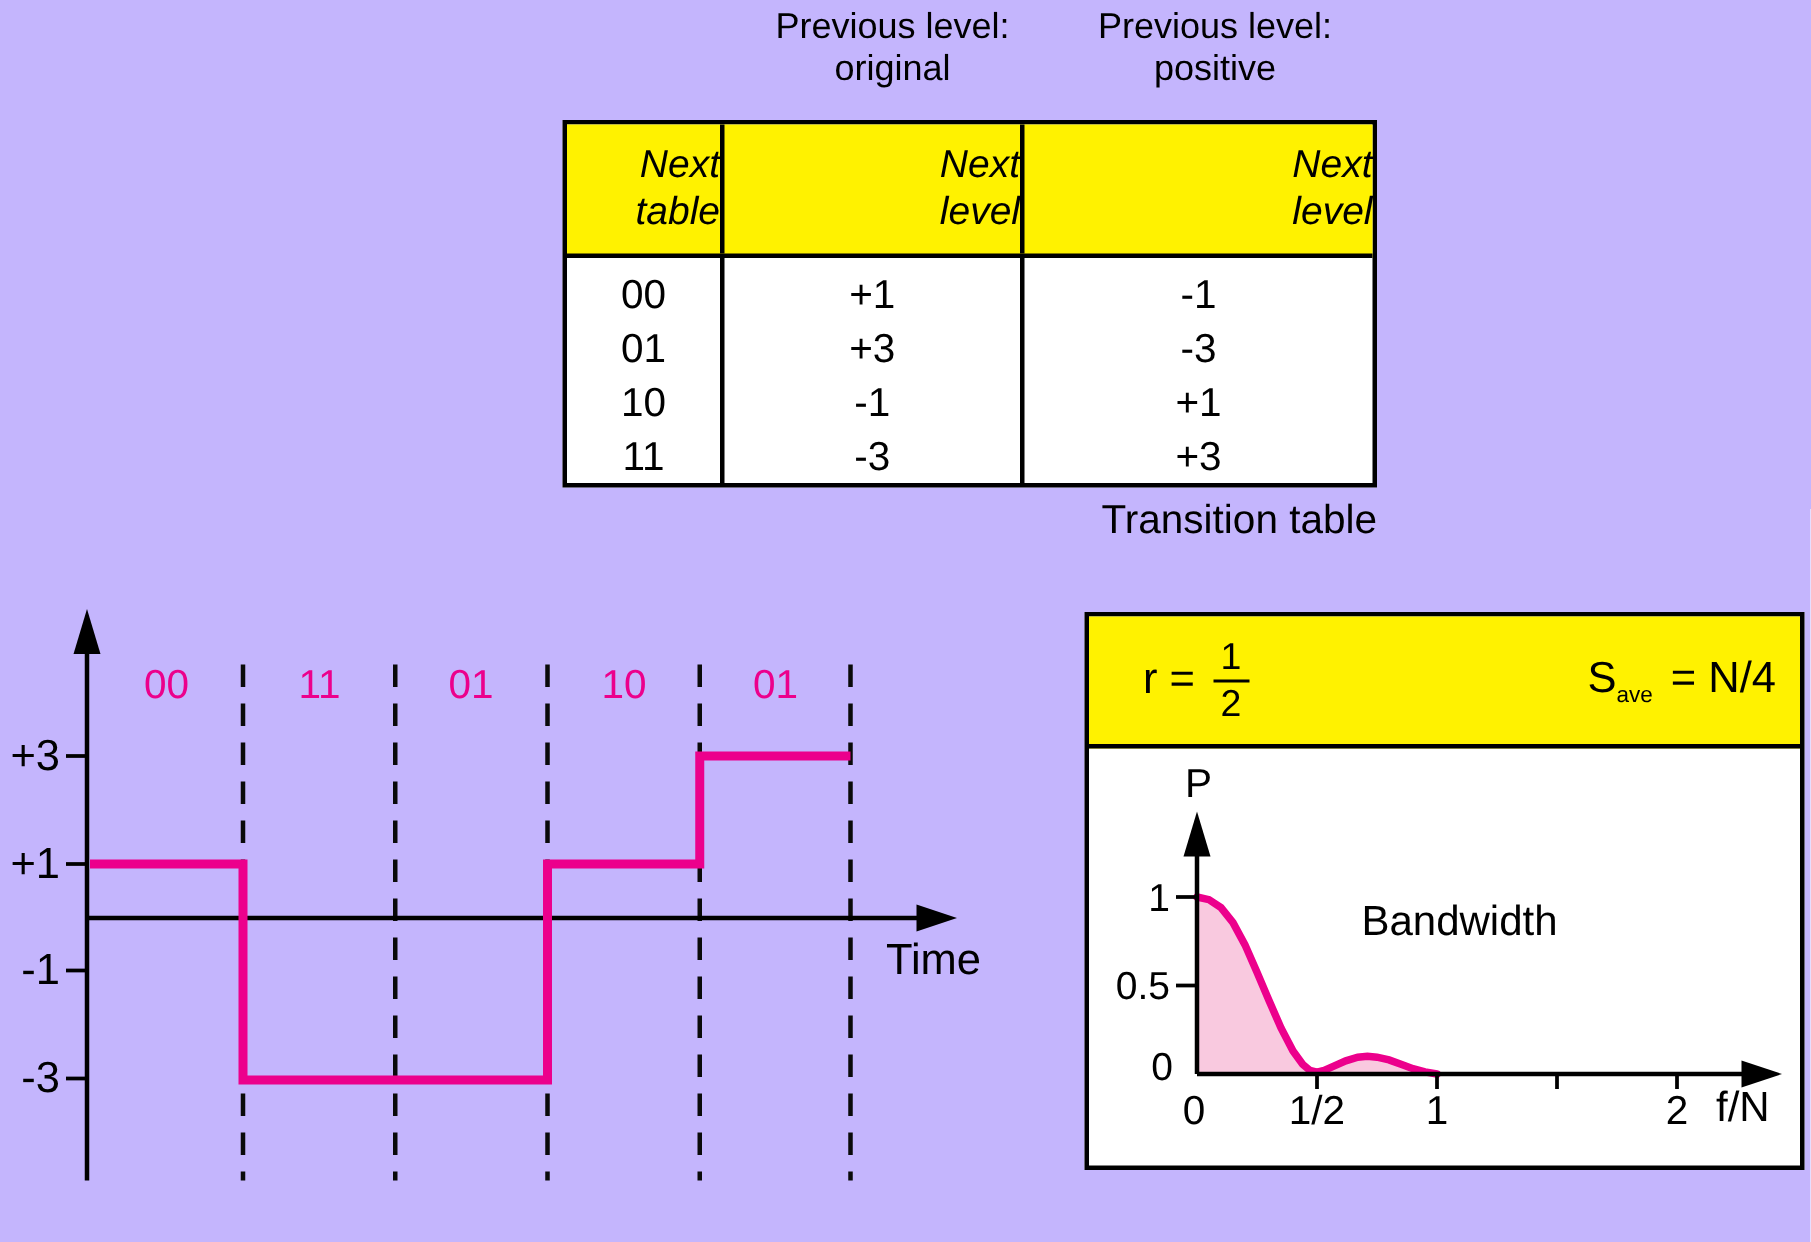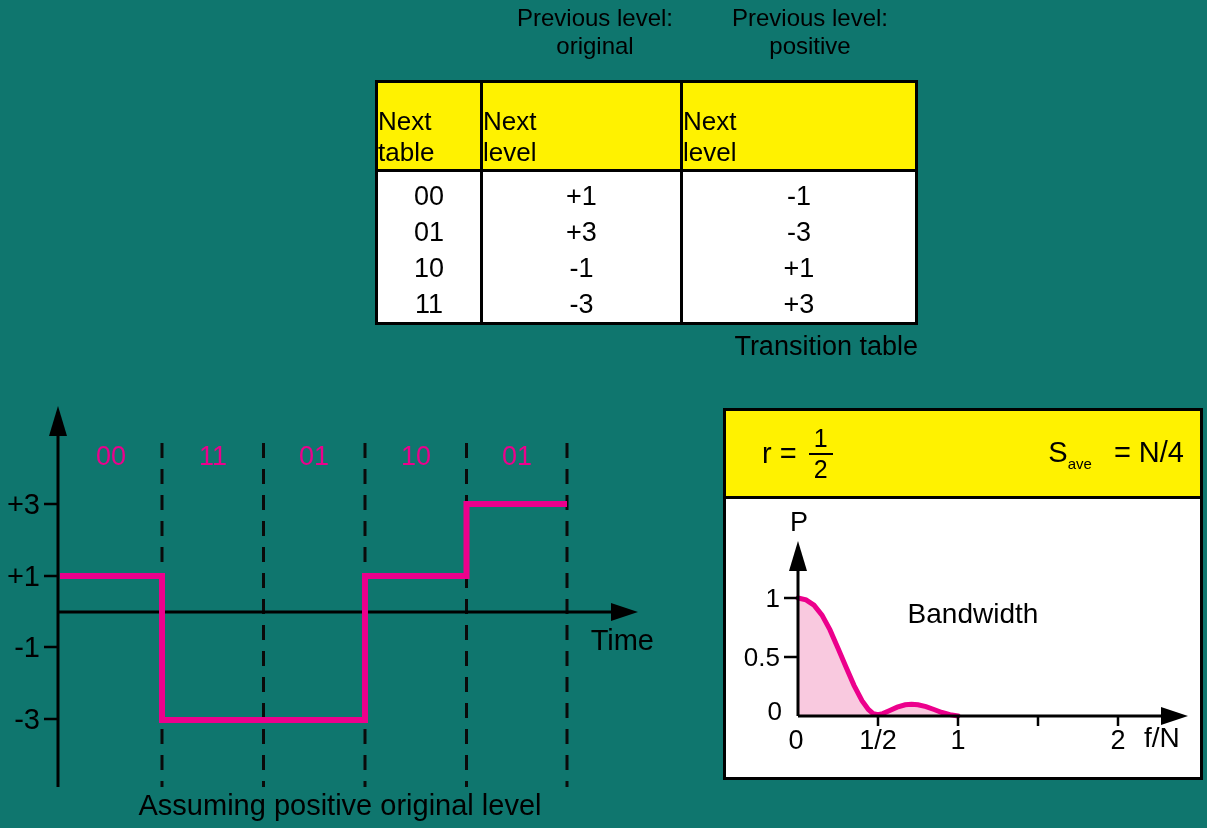--- a/index.html
+++ b/index.html
@@ -1,30 +1,30 @@
 <!DOCTYPE html>
 <html style="--yellow: #FFF200; --pink: #EC008C; --pink-fill: #F9C9DF;"><head>
 <meta charset="utf-8">
 <style>
   html,body{margin:0;padding:0;background:#fff;}
-  .canvas{position:relative;width:1207px;height:828px;background:#0f766e;overflow:hidden;
+  .canvas{position:relative;width:1207px;height:828px;background:#c4b5fd;overflow:hidden;
           font-family:"Liberation Sans",sans-serif;color:#000;}
 
   
   .prev-header{position:absolute;top:4px;width:220px;text-align:center;
                font-size:24px;line-height:28px;}
   .prev-pos{left:485px;}
   .prev-neg{left:700px;}
 
   
   .ttable{position:absolute;left:375px;top:80px;width:543px;height:245px;
           border:3px solid #000;box-sizing:border-box;display:flex;flex-direction:column;background:#fff;}
   .thead{display:flex;height:89px;box-sizing:border-box;background:var(--yellow);
          border-bottom:3px solid #000;}
-  .th{box-sizing:border-box;text-align:left;font-size:26px;line-height:31px;padding-top:23px;}
+  .th{box-sizing:border-box;text-align:right;font-size:26px;line-height:31px;padding-top:11px;font-style:italic;}
   .c1{width:105px;border-right:3px solid #000;}
   .c2{width:200px;border-right:3px solid #000;}
   .c3{flex:1;}
   .tbody{display:flex;flex:1;}
   .tcol{box-sizing:border-box;text-align:center;font-size:27px;line-height:36px;padding-top:6px;}
   .tcaption{position:absolute;left:375px;top:331px;width:543px;text-align:right;font-size:27px;}
 
   
   .wave-svg{position:absolute;left:0;top:390px;}
   .axis{stroke:#000;stroke-width:3;fill:none;}
@@ -44,21 +44,21 @@
   .panel-header{height:88px;box-sizing:border-box;background:var(--yellow);
                 border-bottom:3px solid #000;display:flex;align-items:center;
                 justify-content:space-between;padding:0 16px 0 36px;}
   .rate{display:flex;align-items:center;font-size:29px;}
   .frac{display:inline-flex;flex-direction:column;align-items:center;margin-left:12px;
         font-size:25px;line-height:27px;}
   .frac .num{border-bottom:2.5px solid #000;padding:0 5px 1px;}
   .frac .den{padding-top:1px;}
   .save{font-size:29px;}
   .save sub{font-size:15px;}
-  .save .rhs{margin-left:22px;text-align:center;}
+  .save .rhs{margin-left:12px;text-align:center;}
   .psd-svg{display:block;}
   .curve{stroke:var(--pink);stroke-width:5;fill:none;stroke-linecap:round;}
   .fillpink{fill:var(--pink-fill);stroke:none;}
   .plab{font-size:27px;text-anchor:middle;}
   .pylab{font-size:26px;text-anchor:end;}
   .pxlab{font-size:27px;text-anchor:middle;}
   .fnlab{font-size:28px;text-anchor:start;}
   .bwlab{font-size:28px;text-anchor:middle;}
 </style>
 </head>
@@ -138,21 +138,20 @@
     <text class="bit" x="111" y="66" dominant-baseline="central">00</text>
     <text class="bit" x="213" y="66" dominant-baseline="central">11</text>
     <text class="bit" x="314" y="66" dominant-baseline="central">01</text>
     <text class="bit" x="416" y="66" dominant-baseline="central">10</text>
     <text class="bit" x="517" y="66" dominant-baseline="central">01</text>
 
     <polyline id="signal" class="signal" points="60,186 162,186 162,330 263.5,330 263.5,330 365,330 365,186 466.5,186 466.5,114 567,114"></polyline>
 
     <text class="timelab" x="654" y="250" dominant-baseline="central">Time</text>
   </svg>
-  <div class="wcaption">Assuming positive original level</div>
 
   <div class="panel">
     <div class="panel-header">
       <div class="rate">
         <span>r =</span>
         <span class="frac">
           <span class="num">1</span>
           <span class="den">2</span>
         </span>
       </div>

